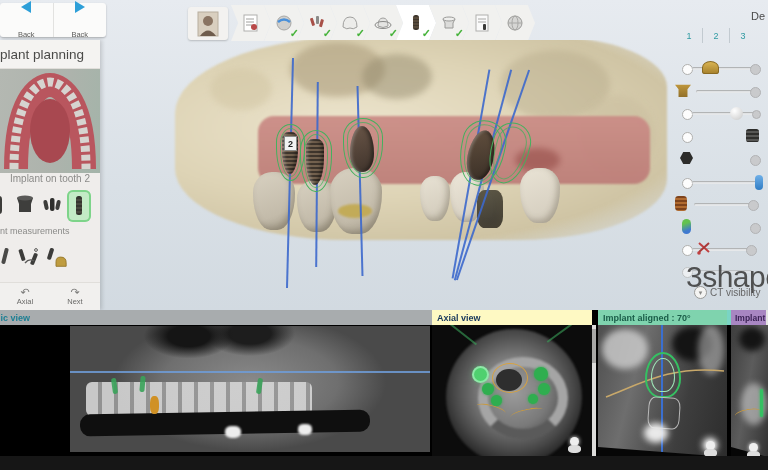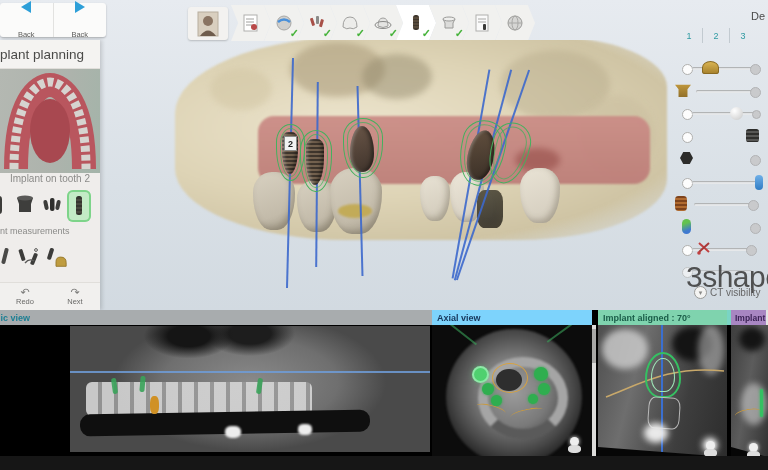--- a/index.html
+++ b/index.html
@@ -90,21 +90,21 @@
   .ct-circle{width:11px;height:11px;border-radius:50%;border:1px solid #9a9a98;color:#8a8a88;
              font-size:7px;display:flex;align-items:center;justify-content:center;background:#f4f4f2;}
   .ct-label{font-size:10px;color:#666;}
   .de-text{left:751px;top:10px;font-size:11px;color:#4a4a4a;white-space:nowrap;}
   
   .bottom{left:0;top:310px;width:768px;height:160px;background:#000;}
   .hdr{position:absolute;top:0;height:15px;display:flex;align-items:center;overflow:hidden;}
   .hdr span{font-size:9px;font-weight:bold;white-space:nowrap;}
   .pan-hdr{left:0;width:432px;background:#a8acae;}
   .pan-hdr span{margin-left:-38px;color:#1d7f93;}
-  .ax-hdr{left:432px;width:160px;background:#7dd3fc;}
+  .ax-hdr{left:432px;width:160px;background:#fef9c3;}
   .ax-hdr span{margin-left:5px;color:#17375c;}
   .al-hdr{left:598px;width:129px;background:#7fd3ae;}
   .al-hdr span{margin-left:5px;color:#1b5e49;}
   .al2-hdr{left:731px;width:37px;background:#a886c2;overflow:visible;}
   .al2-hdr span{margin-left:4px;color:#3c2356;font-size:8.5px;}
   .teal-strip{left:727px;top:0;width:4px;height:15px;background:#7ad4c4;}
   .white-strip{left:766px;top:0;width:2px;height:15px;background:#e4e4e2;}
   .xray{left:70px;top:16px;width:360px;height:126px;
         background:radial-gradient(ellipse 60px 30px at 33% 8%,#151515 35%,rgba(0,0,0,0) 75%),
                    radial-gradient(ellipse 60px 30px at 50% 6%,#1d1d1d 35%,rgba(0,0,0,0) 75%),
@@ -343,21 +343,21 @@
         <svg width="26" height="26" viewBox="0 0 26 26">
           <rect x="5" y="2" width="4.5" height="13" rx="2" fill="#3c3c3a" transform="rotate(18 7 8)"></rect>
           <path d="M13,17 Q13,12 18,12 Q24,12 24,18 L24,22 L13,22 Z" fill="#bf9c3f" stroke="#96782c"></path>
         </svg>
       </div>
     </div>
 
     <div class="undo-bar">
       <div class="ur-btn">
         <span class="ur-icon">↶</span>
-        <span class="ur-label">Redo</span>
+        <span class="ur-label">Axial</span>
       </div>
       <div class="ur-btn">
         <span class="ur-icon">↷</span>
         <span class="ur-label">Next</span>
       </div>
     </div>
   </div>
 
   <div class="abs rp">
     <div class="tabs">

